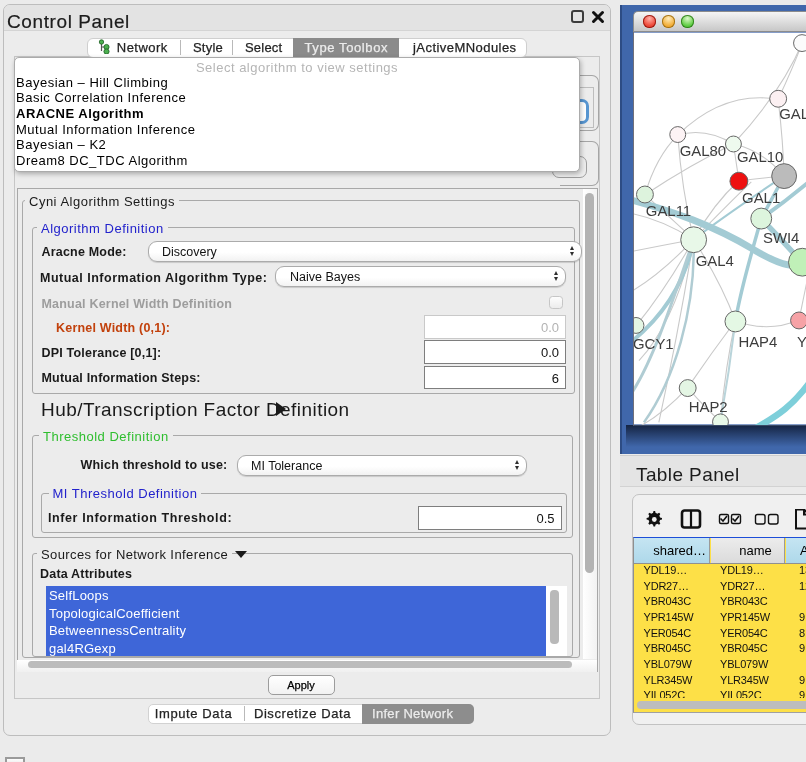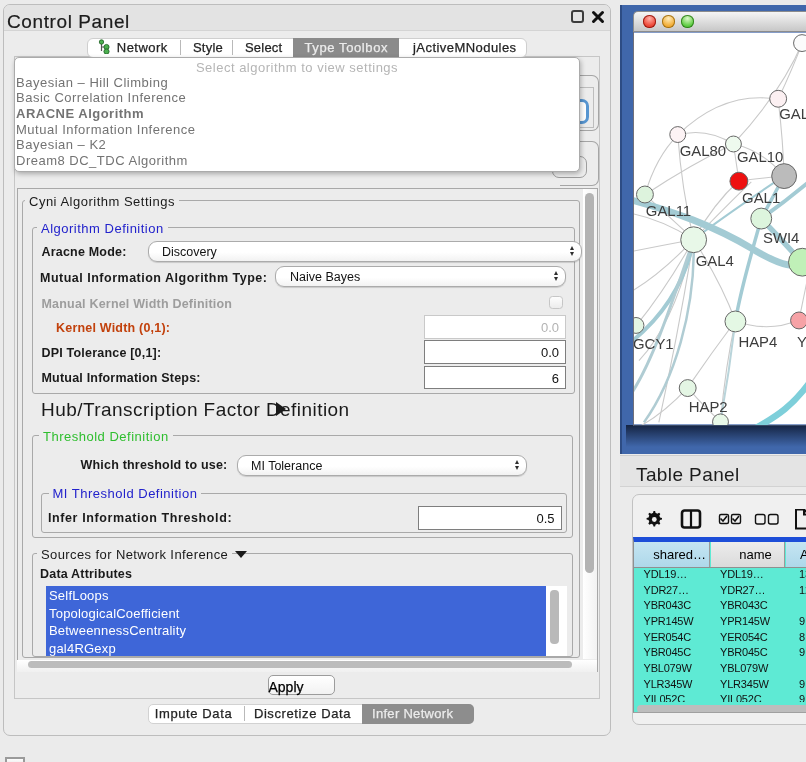--- a/index.html
+++ b/index.html
@@ -117,21 +117,21 @@
   <rect x="87.5" y="5.5" width="9" height="9" rx="1.5"></rect>
  </g>
  <path d="M 76.5,9.5 l 2.5,2.5 4,-5" stroke="#111" stroke-width="1.6" fill="none"></path>
  <path d="M 88.5,9.5 l 2.5,2.5 4,-5" stroke="#111" stroke-width="1.6" fill="none"></path>
  <g fill="none" stroke="#111" stroke-width="1.4">
   <rect x="111.5" y="5.5" width="9.5" height="9.5" rx="2"></rect>
   <rect x="124.5" y="5.5" width="9.5" height="9.5" rx="2"></rect>
  </g>
  <path d="M 152,0.5 h 8 l 5,5 v 14 h -13 z M 160,0.5 v 5 h 5" fill="none" stroke="#111" stroke-width="2"></path>
 </svg>
-<div class="abs" style="left:633px;top:537px;width:173px;height:176px;background:#5eead4;border-left:1px solid #8f8f8f;border-top:5px solid #1d4ed8;border-bottom:1px solid #a0a0a0;overflow:hidden">
+<div class="abs" style="left:633px;top:537px;width:173px;height:176px;background:#fde047;border-left:1px solid #8f8f8f;border-top:1px solid #1d4ed8;border-bottom:1px solid #a0a0a0;overflow:hidden">
  <div class="abs" style="left:0;top:0;width:76px;height:25px;background:linear-gradient(180deg,#c5e5f2,#aed8ea);border-right:1px solid #9a9a9a;text-align:right;font-size:13px;padding:5px 3px 0 0">shared…</div>
  <div class="abs" style="left:77px;top:0;width:74px;height:25px;background:linear-gradient(180deg,#ececec,#dbdbdb);border-right:1px solid #9a9a9a;text-align:center;font-size:13px;padding-top:5px;text-indent:16px">name</div>
  <div class="abs" style="left:152px;top:0;width:21px;height:25px;background:linear-gradient(180deg,#c5e5f2,#aed8ea);font-size:13px;padding:5px 0 0 14px">A</div>
  <div class="abs" style="left:0;top:25px;width:173px;height:1px;background:#909090"></div>
  <div class="abs" style="left:0;top:26px;width:173px;height:134px;overflow:hidden;font-size:11px;letter-spacing:-.2px;color:#111">
   <div style="height:15.66px;position:relative">
         <span class="abs" style="left:9.5px">YDL19…</span>
         <span class="abs" style="left:86px">YDL19…</span>
         <span class="abs" style="left:165px">13</span>
       </div>
@@ -262,26 +262,26 @@
 <div class="gb" style="left:31.5px;top:553px;width:541.5px;height:104px"></div>
 <div class="gblab" style="left:37px;top:546.5px;color:#1a1a1a;letter-spacing:.4px">Sources for Network Inference</div>
 <div class="abs" style="left:234.5px;top:551.4px;width:0;height:0;border-left:6.75px solid transparent;border-right:6.75px solid transparent;border-top:7.4px solid #1a1a1a"></div>
 <div class="b13" style="left:40px;top:566.5px">Data Attributes</div>
 <div class="abs" style="left:46px;top:586px;width:521px;height:70px;background:#fff"></div>
 <div class="abs" style="left:46px;top:586px;width:499.5px;height:70px;background:#3e66d8;color:#fff;font-size:13px;letter-spacing:.2px;overflow:hidden;padding-left:3px;line-height:17.55px">
     <div style="padding-top:1.3px">SelfLoops<br>TopologicalCoefficient<br>BetweennessCentrality<br>gal4RGexp</div>
   </div>
 <div class="abs" style="left:550px;top:590px;width:8.5px;height:53.5px;background:#b9b9b9;border-radius:4px"></div>
 
-<div class="abs" style="left:267.5px;top:674.5px;width:67px;height:20.5px;background:linear-gradient(180deg,#ffffff,#f2f2f2);border:1px solid #9c9c9c;border-radius:5px;text-align:left;font-size:14px;-webkit-text-stroke:.25px;padding-top:3px">Apply</div>
+<div class="abs" style="left:267.5px;top:674.5px;width:67px;height:20.5px;background:linear-gradient(180deg,#ffffff,#f2f2f2);border:1px solid #9c9c9c;border-radius:5px;text-align:center;font-size:11px;-webkit-text-stroke:.25px;padding-top:3px">Apply</div>
 
 <div class="abs" style="left:147.5px;top:704px;width:326px;height:19.5px;background:#fff;border:1px solid #d2d2d2;border-radius:5px"></div>
 <div class="tab" style="left:154.8px;top:705.8px;letter-spacing:.6px">Impute Data</div>
 <div class="abs" style="left:244px;top:706px;width:1px;height:15px;background:#b9b9b9"></div>
 <div class="tab" style="left:253.9px;top:705.8px;letter-spacing:.6px">Discretize Data</div>
 <div class="abs" style="left:361.5px;top:704px;width:112px;height:19.5px;background:#8d8d8d;border-radius:0 5px 5px 0"></div>
 <div class="tab" style="left:372px;top:705.8px;letter-spacing:.3px;color:#ececec">Infer Network</div>
 
 <div class="abs" style="left:5px;top:757px;width:20px;height:10px;border:2px solid #9a9a9a;background:linear-gradient(180deg,#fdfdfd,#e8e8e8)"></div>
 
 <div class="abs" style="left:14px;top:57px;width:566px;height:115px;background:#fff;border:1px solid #ababab;border-radius:5px;box-shadow:1px 2px 5px rgba(0,0,0,.28)"></div>
 <div class="abs" style="left:14px;top:60px;width:566px;text-align:center;font-size:13px;letter-spacing:.5px;color:#b5b5b5">Select algorithm to view settings</div>
-<div class="abs" style="left:16px;top:74.5px;font-size:13px;letter-spacing:.5px;color:#737373;line-height:15.7px;white-space:nowrap">Bayesian – Hill Climbing<br>Basic Correlation Inference<br><b>ARACNE Algorithm</b><br>Mutual Information Inference<br>Bayesian – K2<br>Dream8 DC_TDC Algorithm</div>
+<div class="abs" style="left:16px;top:74.5px;font-size:13px;letter-spacing:.5px;color:#000000;line-height:15.7px;white-space:nowrap">Bayesian – Hill Climbing<br>Basic Correlation Inference<br><b>ARACNE Algorithm</b><br>Mutual Information Inference<br>Bayesian – K2<br>Dream8 DC_TDC Algorithm</div>
 
 </body></html>

